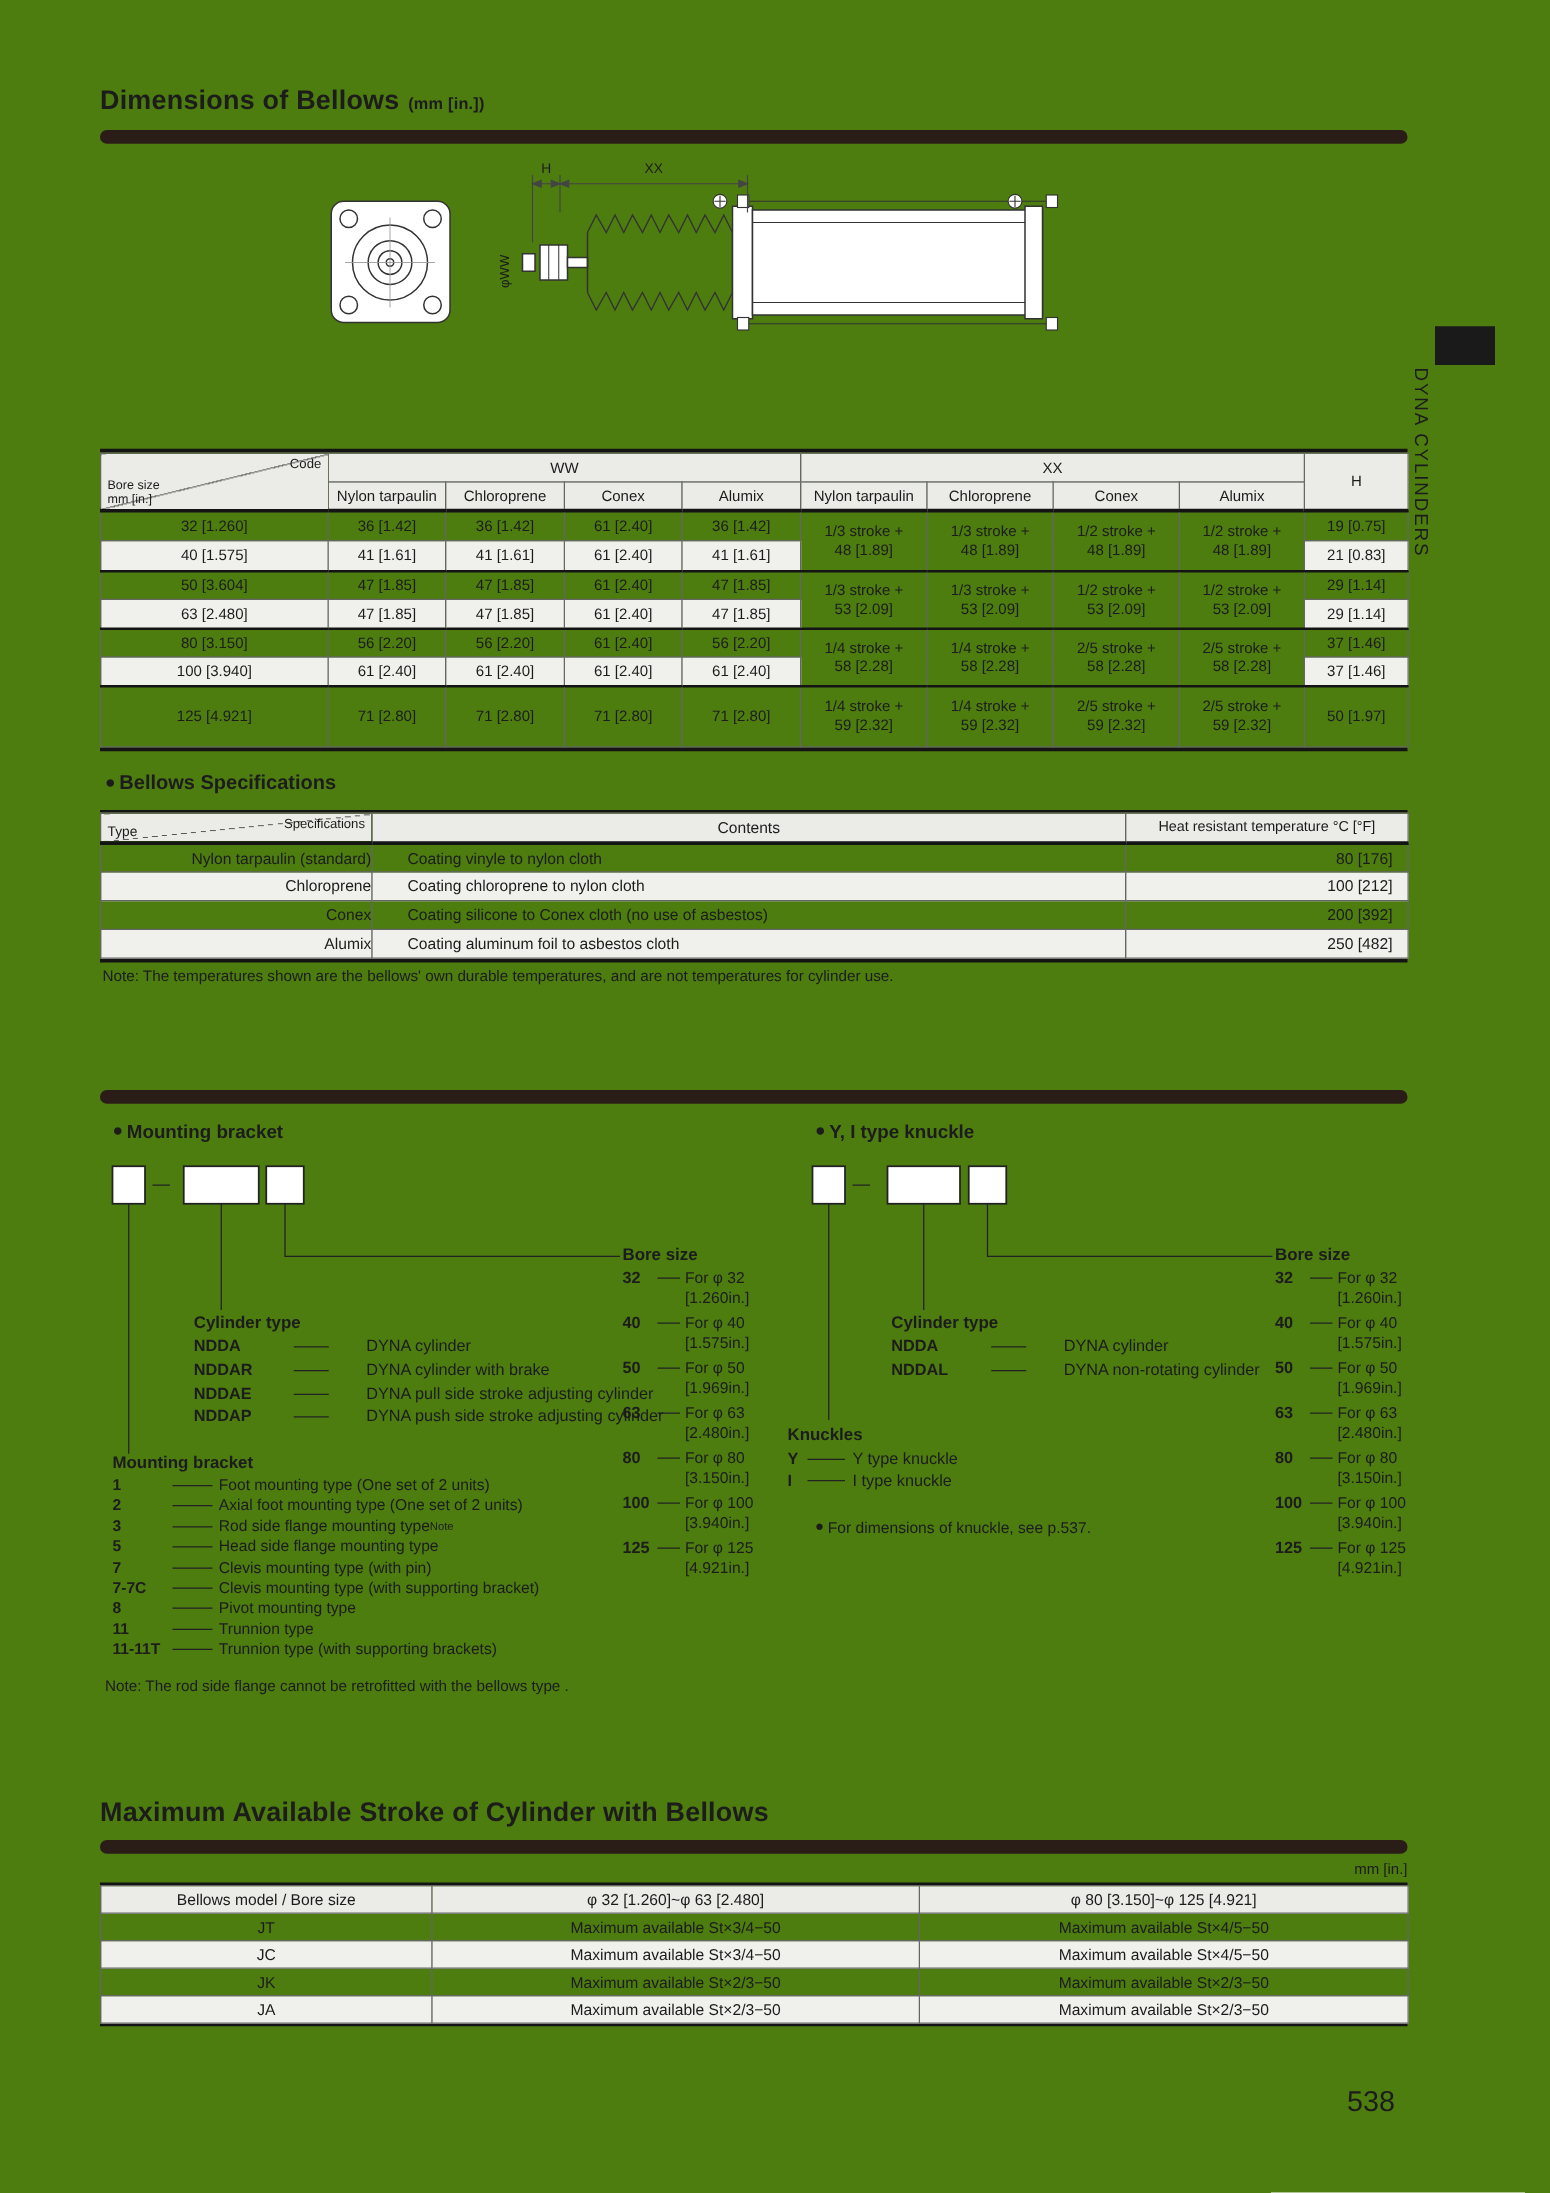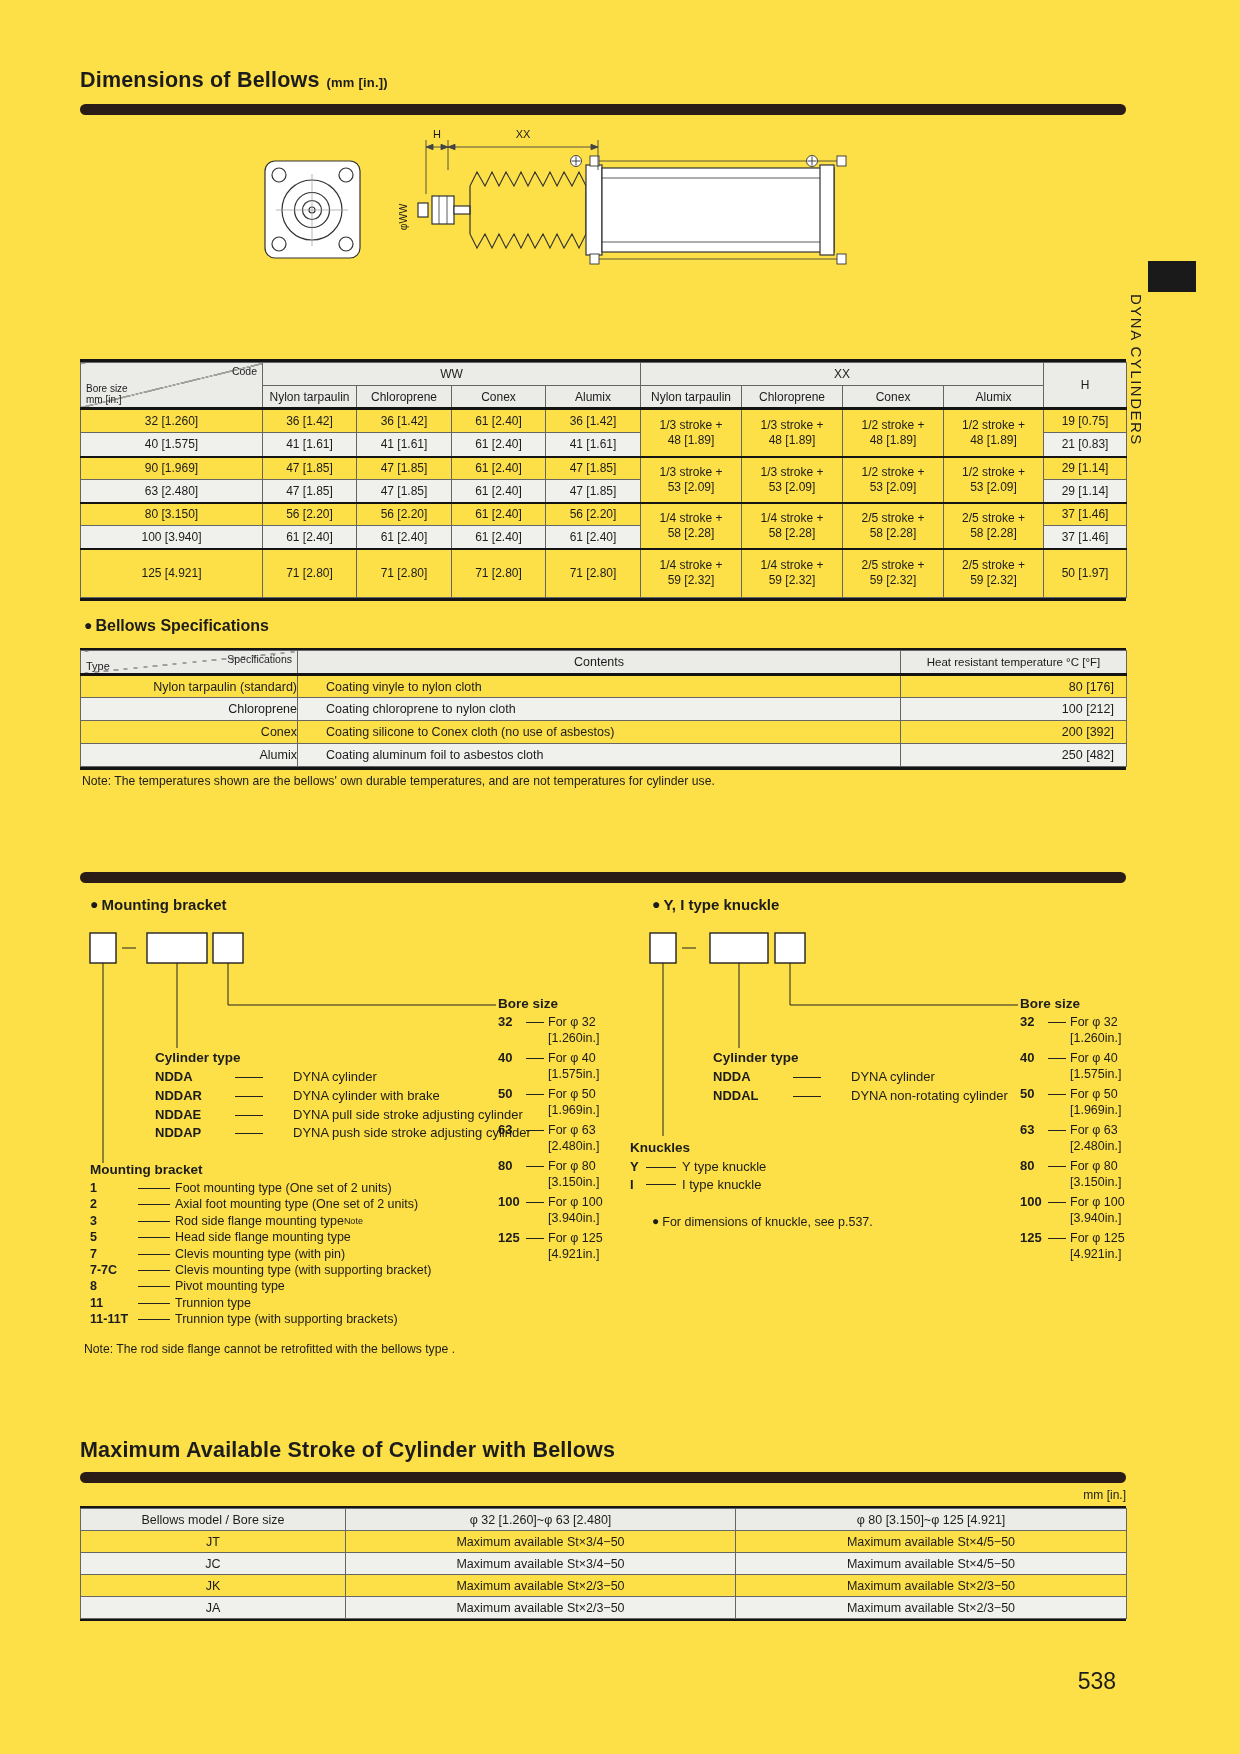--- a/index.html
+++ b/index.html
@@ -1,16 +1,16 @@
 <!DOCTYPE html>
 <html><head>
 <meta charset="utf-8">
 <style>
   html,body{margin:0;padding:0;background:#fff;}
-  .page{position:relative;width:1240px;height:1754px;background:#fde047;
+  .page{position:relative;width:1240px;height:1754px;background:#4d7c0f;
         font-family:"Liberation Sans",sans-serif;color:#1c1c1c;overflow:hidden;}
   .abs{position:absolute;}
   .sec-title{font-size:21.5px;font-weight:bold;letter-spacing:.2px;white-space:nowrap;}
   .sec-title .unit{font-size:13px;font-weight:bold;margin-left:7px;}
   .bar{height:11px;background:#2a1d18;border-radius:6px;}
   .bullet{font-size:14px;margin-right:3px;vertical-align:1px;}
   .bhead{font-weight:bold;font-size:15px;white-space:nowrap;}
   table{border-collapse:collapse;table-layout:fixed;}
   .tw{border-top:3px solid #141414;border-bottom:3px solid #141414;}
   .tw2{border-top:2px solid #141414;border-bottom:3px solid #141414;}
@@ -186,21 +186,21 @@
       </tr>
       <tr style="height:24px;padding-left:33px;">
         <td class="borecell stripe pb">40 [1.575]</td>
         <td class="stripe pb">41 [1.61]</td>
         <td class="stripe pb">41 [1.61]</td>
         <td class="stripe pb">61 [2.40]</td>
         <td class="stripe pb">41 [1.61]</td>
         <td class="hcell stripe pb">21 [0.83]</td>
       </tr>
       <tr style="height:23px;">
-        <td class="borecell">90 [1.969]</td>
+        <td class="borecell">50 [3.604]</td>
         <td>47 [1.85]</td>
         <td>47 [1.85]</td>
         <td>61 [2.40]</td>
         <td>47 [1.85]</td>
         <td rowspan="2" class="pre pb">1/3 stroke +
 53 [2.09]</td>
         <td rowspan="2" class="pre pb">1/3 stroke +
 53 [2.09]</td>
         <td rowspan="2" class="pre pb">1/2 stroke +
 53 [2.09]</td>

